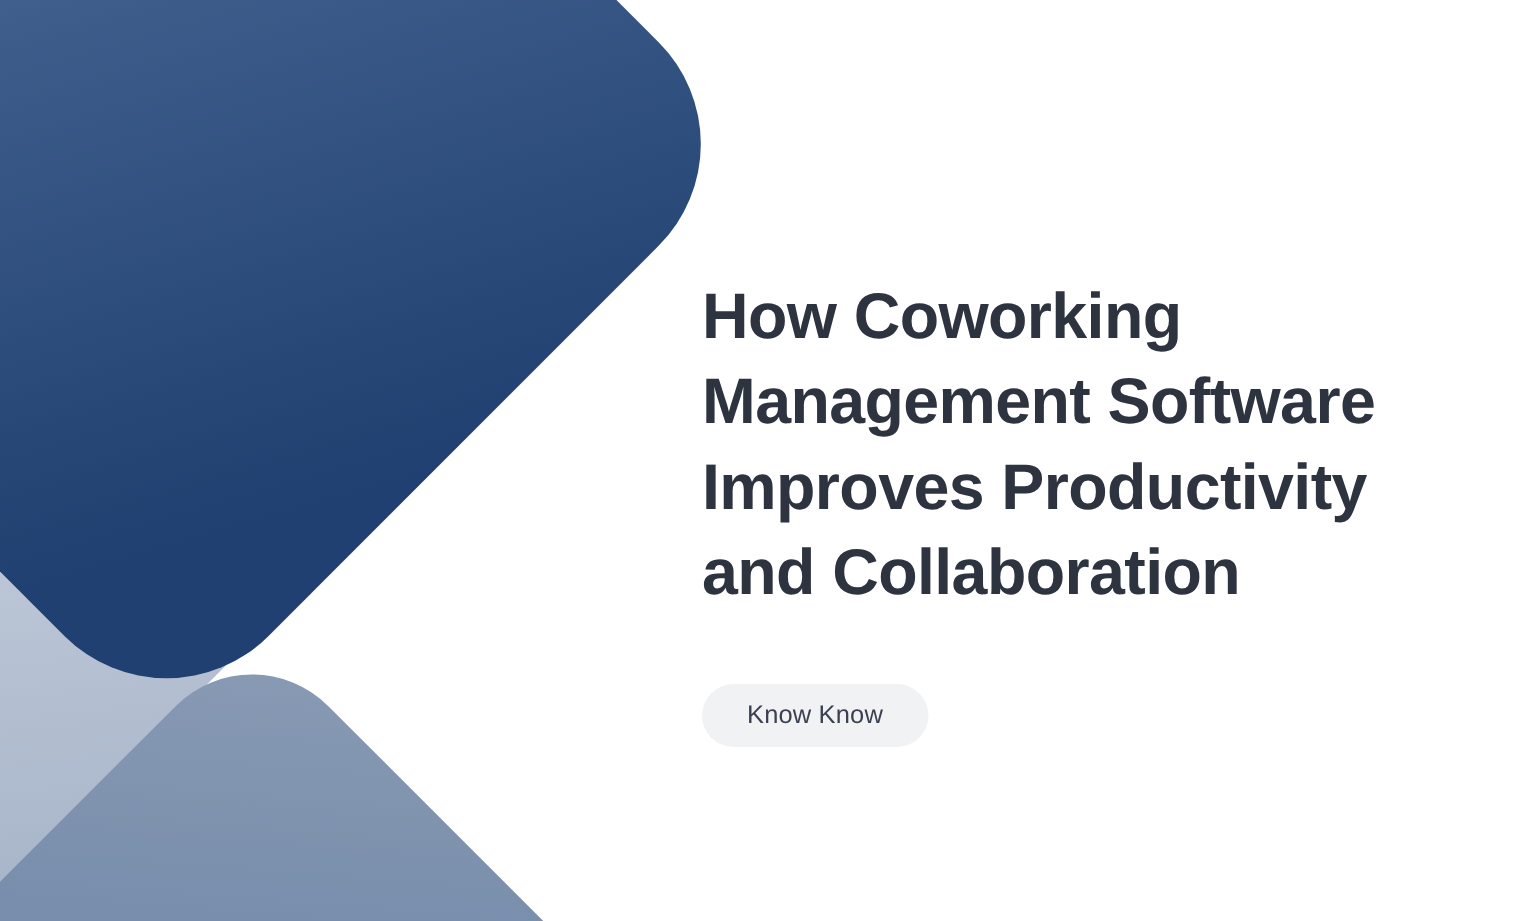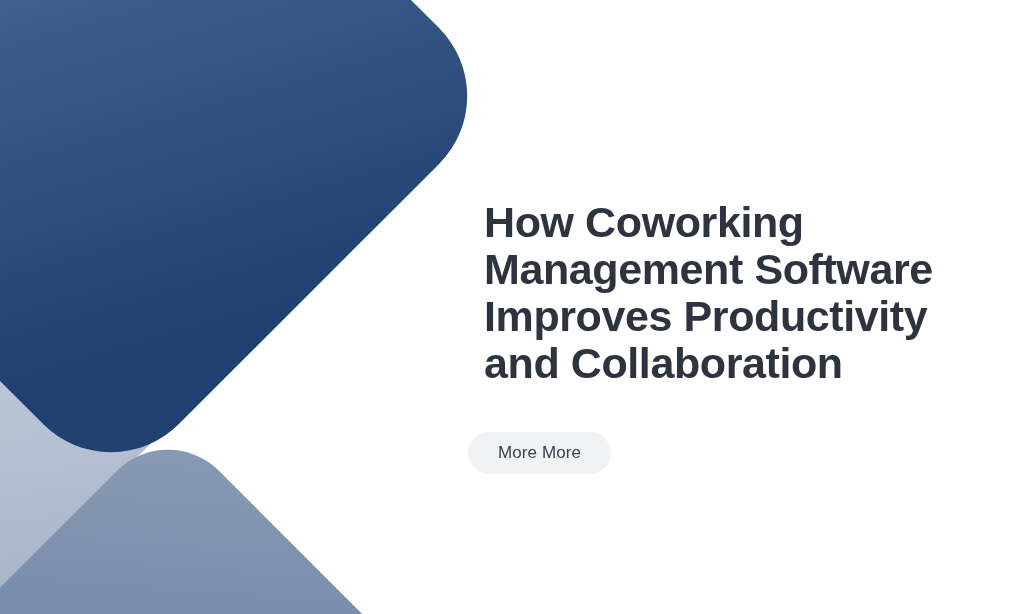--- a/index.html
+++ b/index.html
@@ -33,25 +33,25 @@
 
   
   .content {
     position: absolute;
     left: 468px;
     top: 183px;
     width: 500px;
   }
 
   .headline {
-    margin: 16px;
+    margin: 0;
     font-family: "Liberation Sans", sans-serif;
     font-size: 43px;
     font-weight: 700;
-    line-height: 47px;
+    line-height: 57px;
     letter-spacing: -0.4px;
     color: #2e3340;
     white-space: pre-line;
   }
 
   .cta-wrap {
     margin-top: 45px;
   }
 
   .cta-button {
@@ -108,17 +108,17 @@
     </g>
   </svg>
 
   <div class="content">
     <h1 class="headline">How Coworking
 Management Software
 Improves Productivity
 and Collaboration</h1>
 
     <div class="cta-wrap">
-      <button class="cta-button" type="button">More More</button>
+      <button class="cta-button" type="button">Know Know</button>
     </div>
   </div>
 
 </div>
 
 </body></html>

